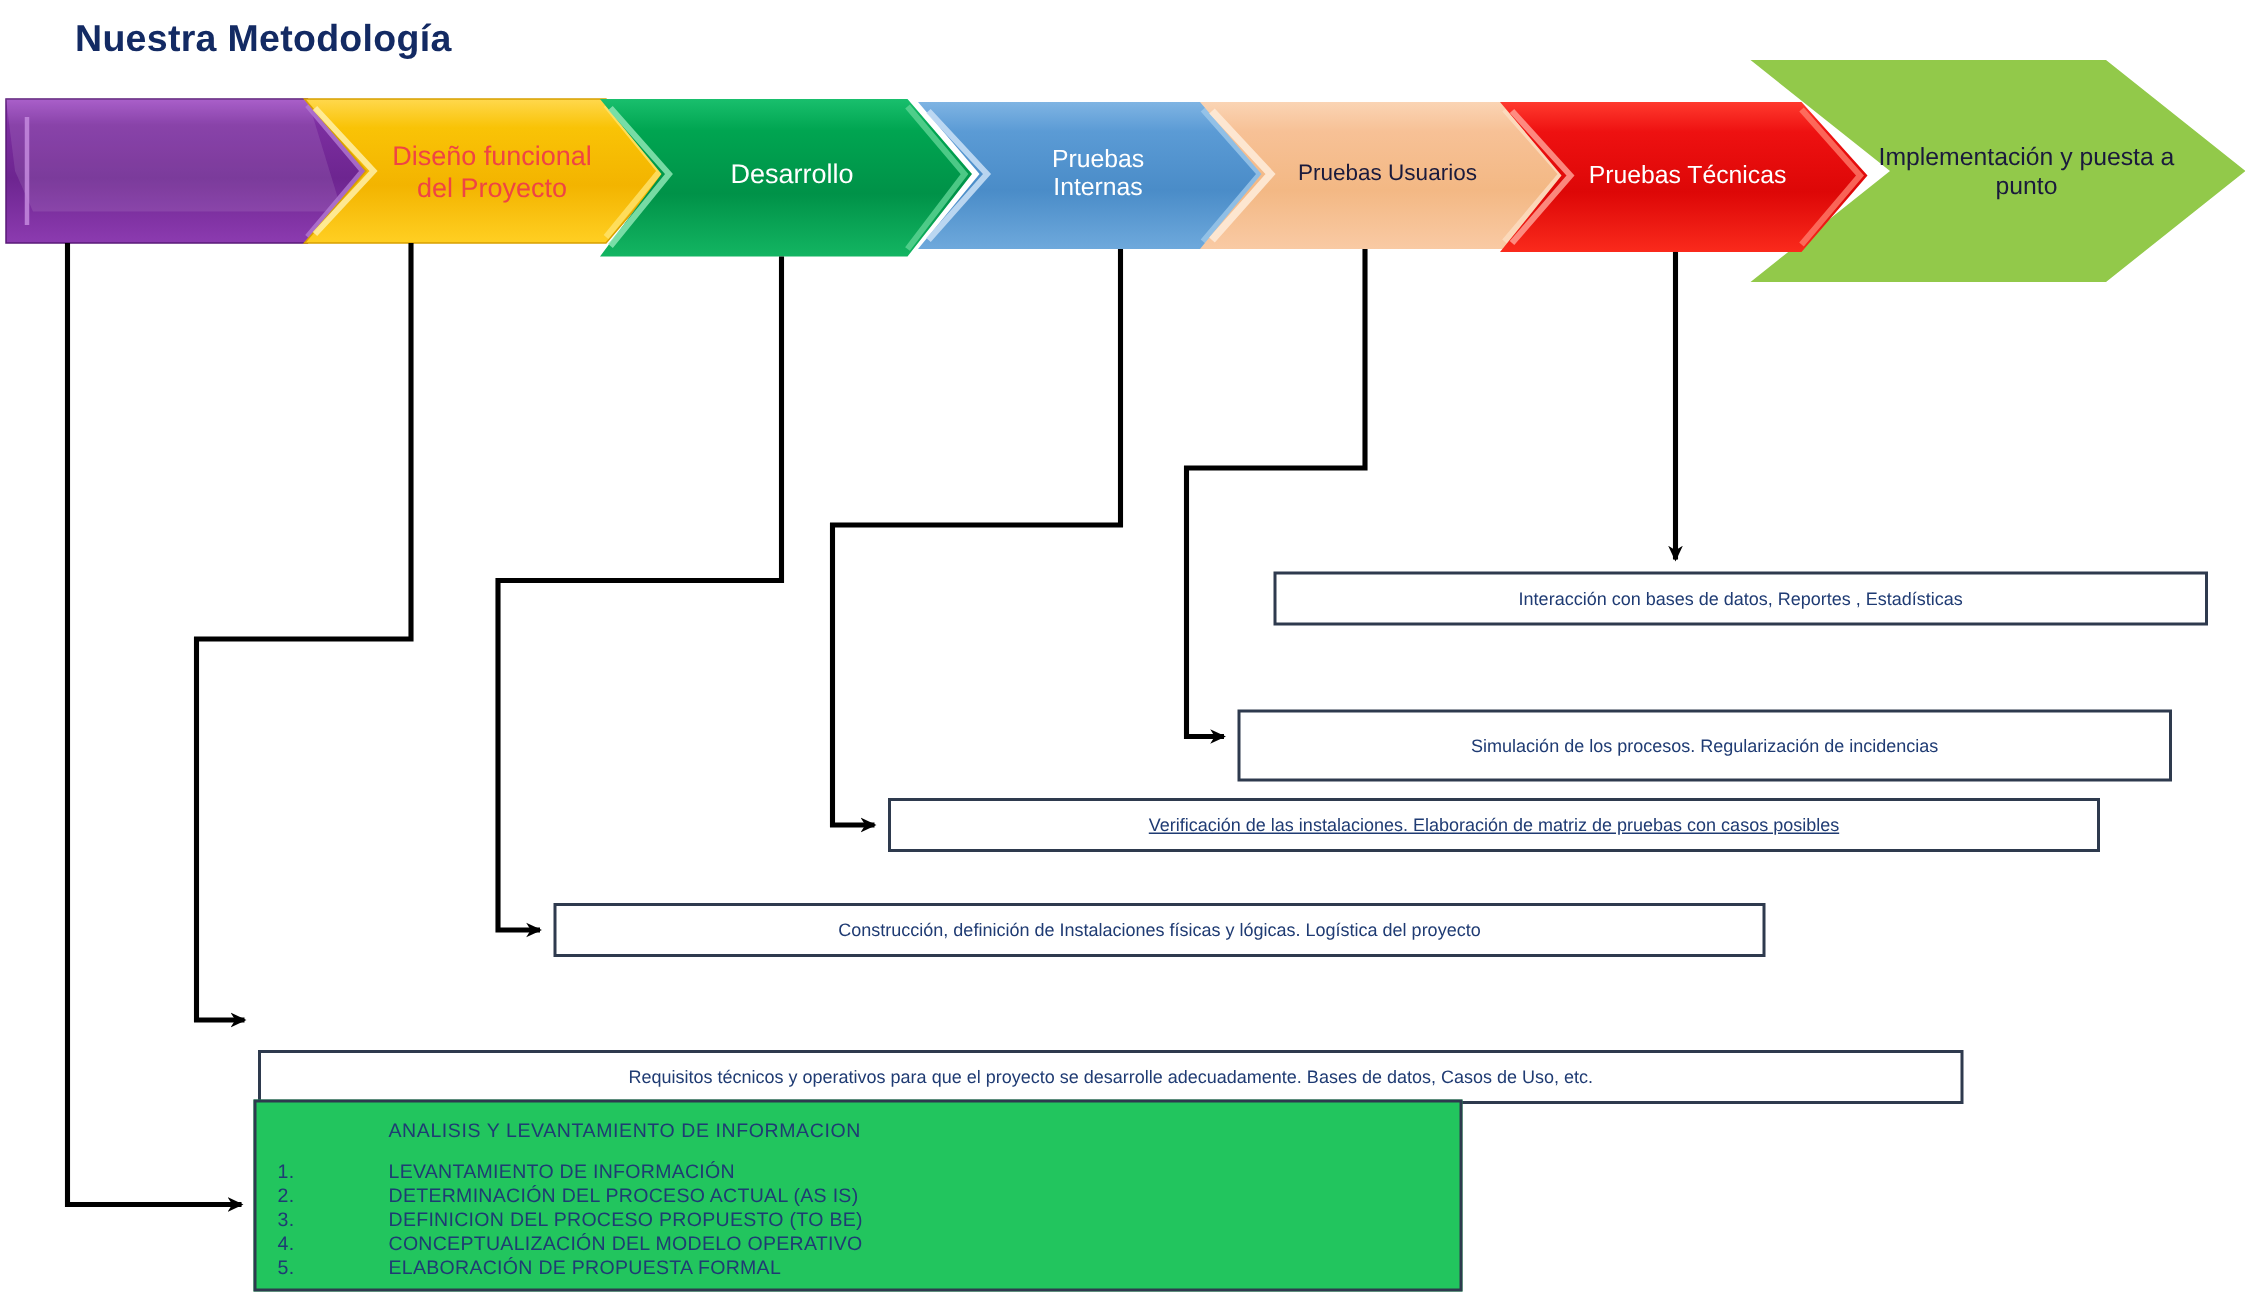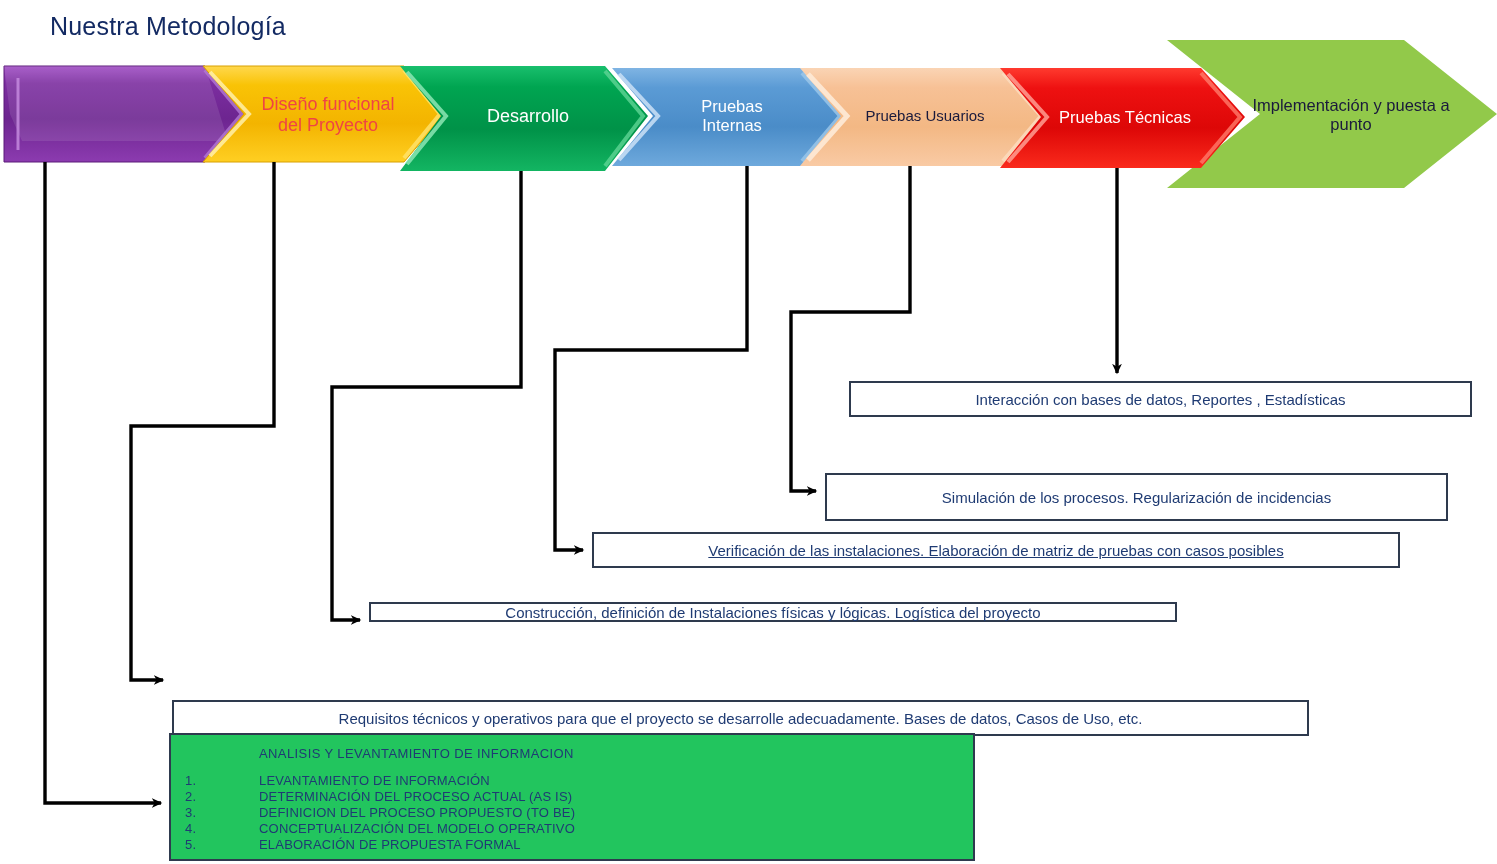--- a/index.html
+++ b/index.html
@@ -1,34 +1,34 @@
 <!DOCTYPE html>
 <html><head>
 <meta charset="utf-8">
 <style>
   html,body{margin:0;padding:0;background:#ffffff;}
   body{width:1497px;height:864px;position:relative;overflow:hidden;
        font-family:"Liberation Sans","DejaVu Sans",sans-serif;}
   #stage{position:absolute;left:0;top:0;width:1497px;height:864px;}
 
   
-  #title{position:absolute;left:50px;top:12px;font-size:25px;font-weight:normal;
+  #title{position:absolute;left:50px;top:12px;font-size:25px;font-weight:bold;
          color:#132a63;letter-spacing:.2px;white-space:nowrap;}
 
   
   .chev{position:absolute;display:flex;align-items:center;justify-content:center;
         text-align:center;line-height:1.16;box-sizing:border-box;}
   .chev span{display:block;width:100%;padding:0 6px;}
 
   
   #wires{position:absolute;left:0;top:0;width:1497px;height:864px;}
 
   
   .tbox{position:absolute;box-sizing:border-box;border:2px solid #2e3a4e;
-        background:#ffffff;color:#1f3b73;font-size:15px;
+        background:#ffffff;color:#1f3b73;font-size:12px;
         display:flex;align-items:center;justify-content:center;text-align:center;}
   .tbox span{padding:0 8px;}
 
   
   #listbox{position:absolute;left:169px;top:733px;width:806px;height:128px;
            box-sizing:border-box;border:2px solid #2e3a4e;background:#22c55e;}
   #listbox .hdr{position:absolute;left:88px;top:11px;color:#1f3b73;font-size:13px;
                 letter-spacing:.4px;white-space:nowrap;}
   #listbox ol{list-style:none;margin:0;padding:0;position:absolute;left:14px;top:38px;}
   #listbox li{display:flex;color:#1f3b73;font-size:13px;line-height:16px;letter-spacing:.2px;white-space:nowrap;}
@@ -175,21 +175,21 @@
   </div>
 
   <div class="tbox" style="left:825px;top:473px;width:623px;height:48px;text-align:center;">
     <span>Simulación de los  procesos. Regularización de incidencias</span>
   </div>
 
   <div class="tbox" style="left:592px;top:532px;width:808px;height:36px;text-decoration:underline;">
     <span>Verificación de las instalaciones. Elaboración de matriz de pruebas con casos posibles</span>
   </div>
 
-  <div class="tbox" style="left:369px;top:602px;width:808px;height:20px;justify-content:center;">
+  <div class="tbox" style="left:369px;top:602px;width:808px;height:36px;justify-content:center;">
     <span>Construcción, definición de Instalaciones físicas y lógicas. Logística del proyecto</span>
   </div>
 
   <div class="tbox" style="left:172px;top:700px;width:1137px;height:36px;">
     <span>Requisitos técnicos y operativos para que el proyecto se desarrolle adecuadamente. Bases de datos, Casos de Uso, etc.</span>
   </div>
 
   <div id="listbox">
     <div class="hdr">ANALISIS  Y  LEVANTAMIENTO  DE  INFORMACION</div>
     <ol>

